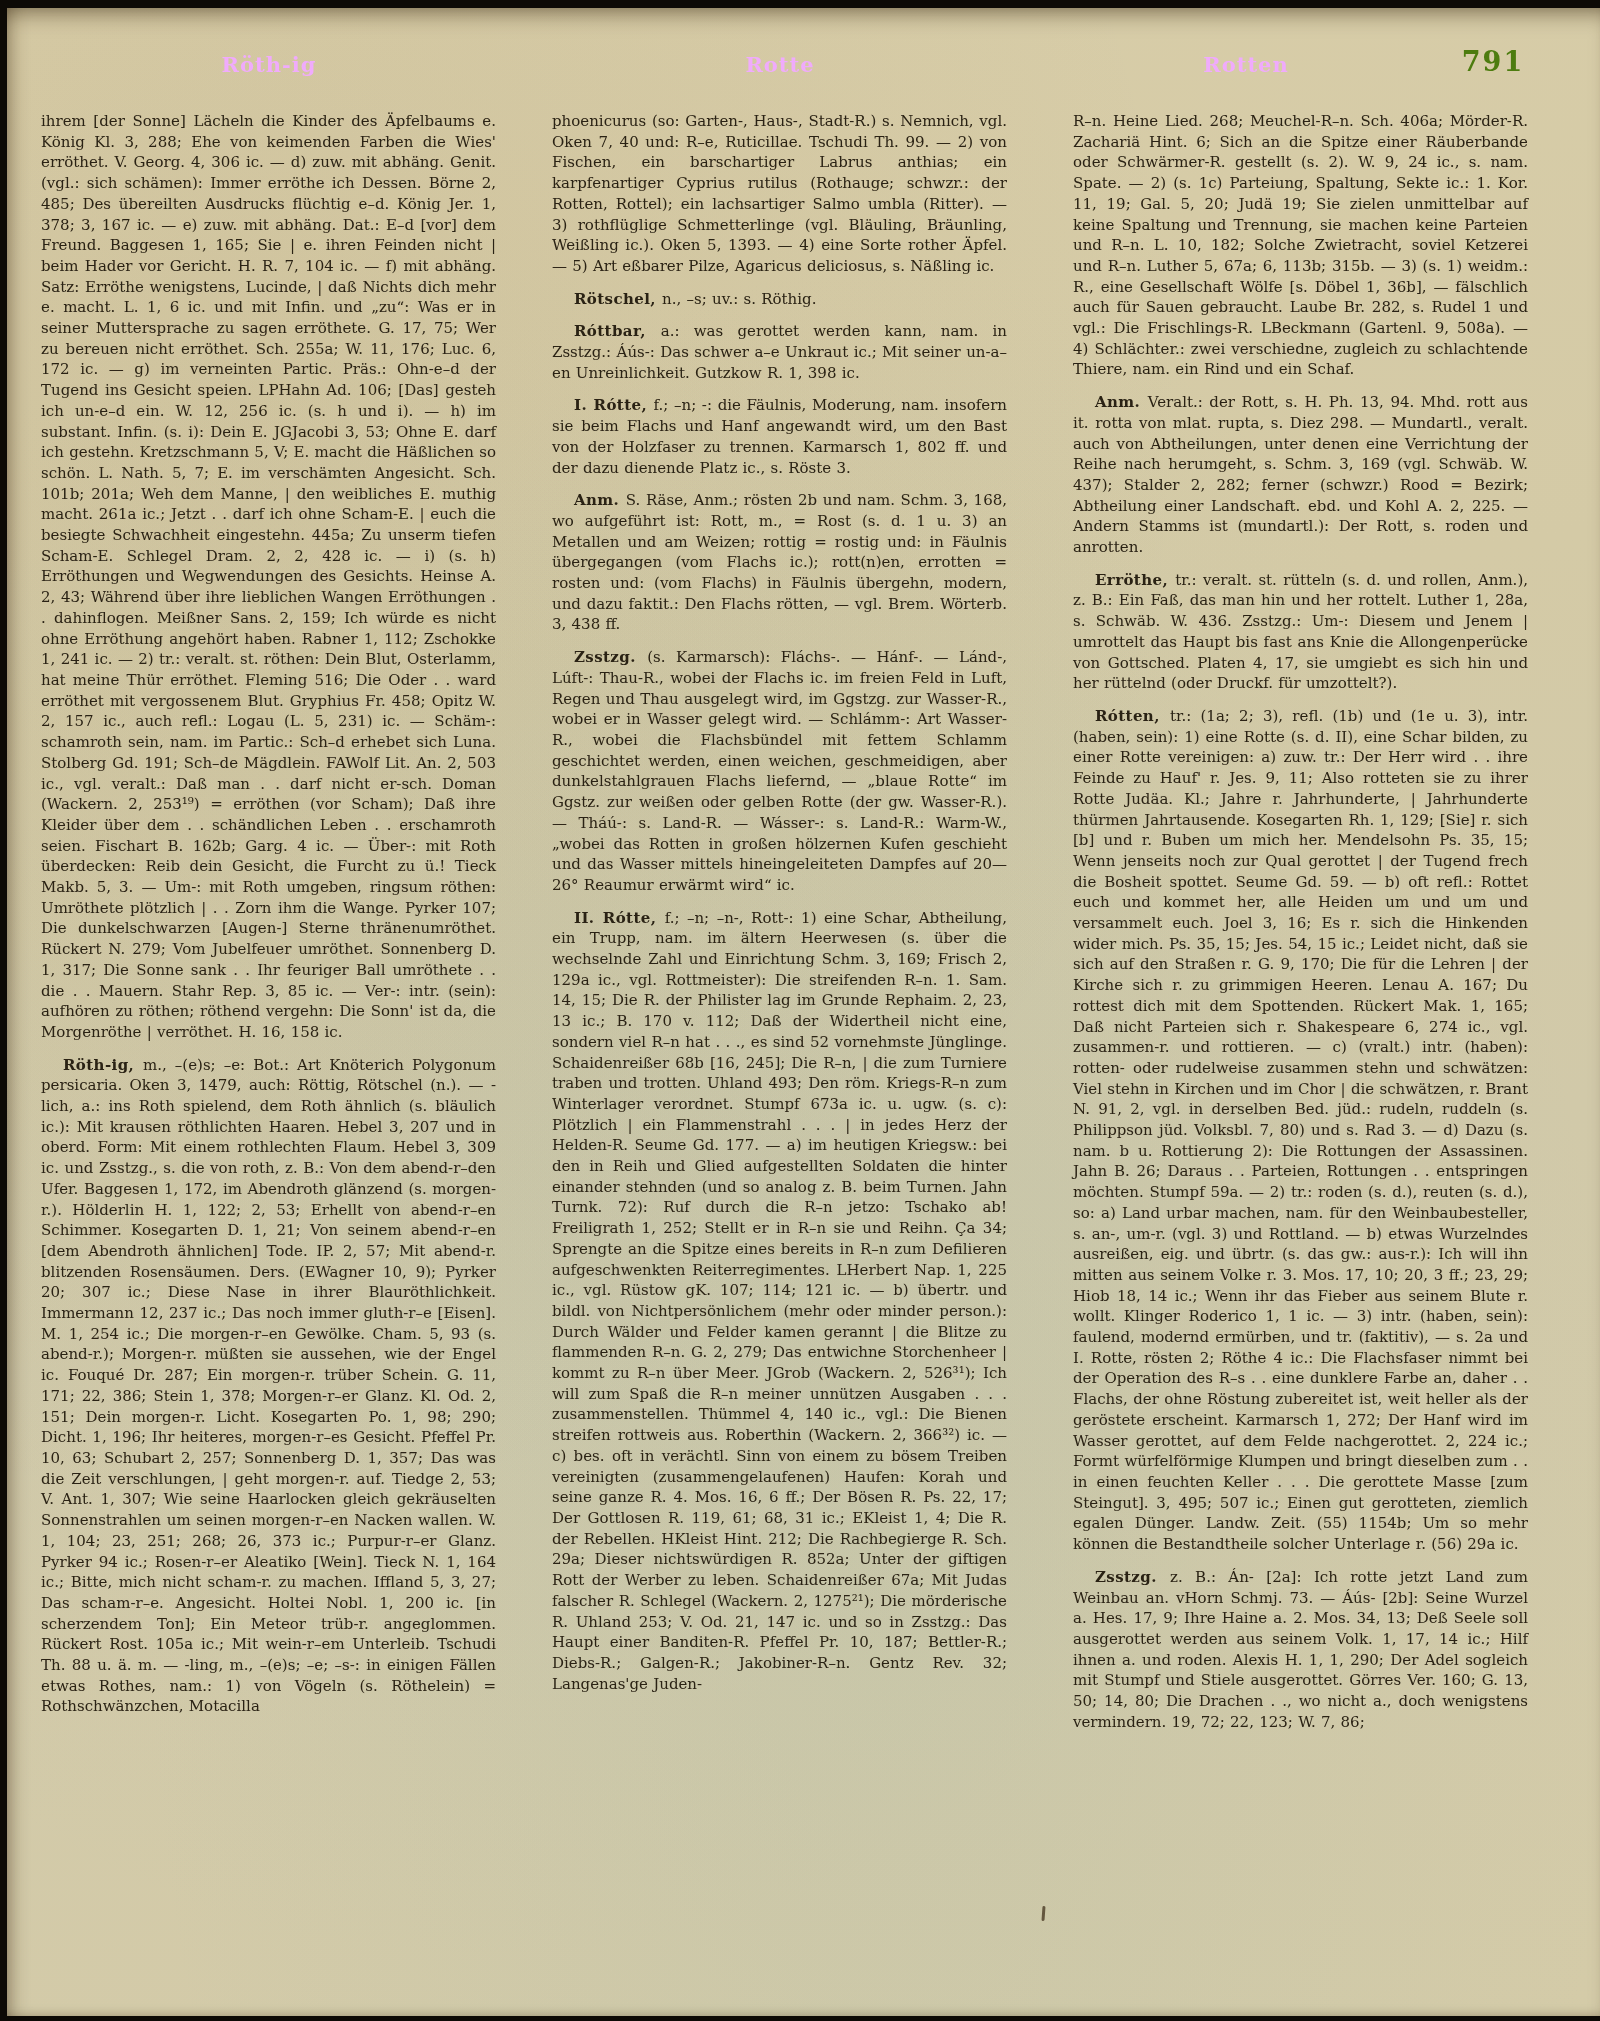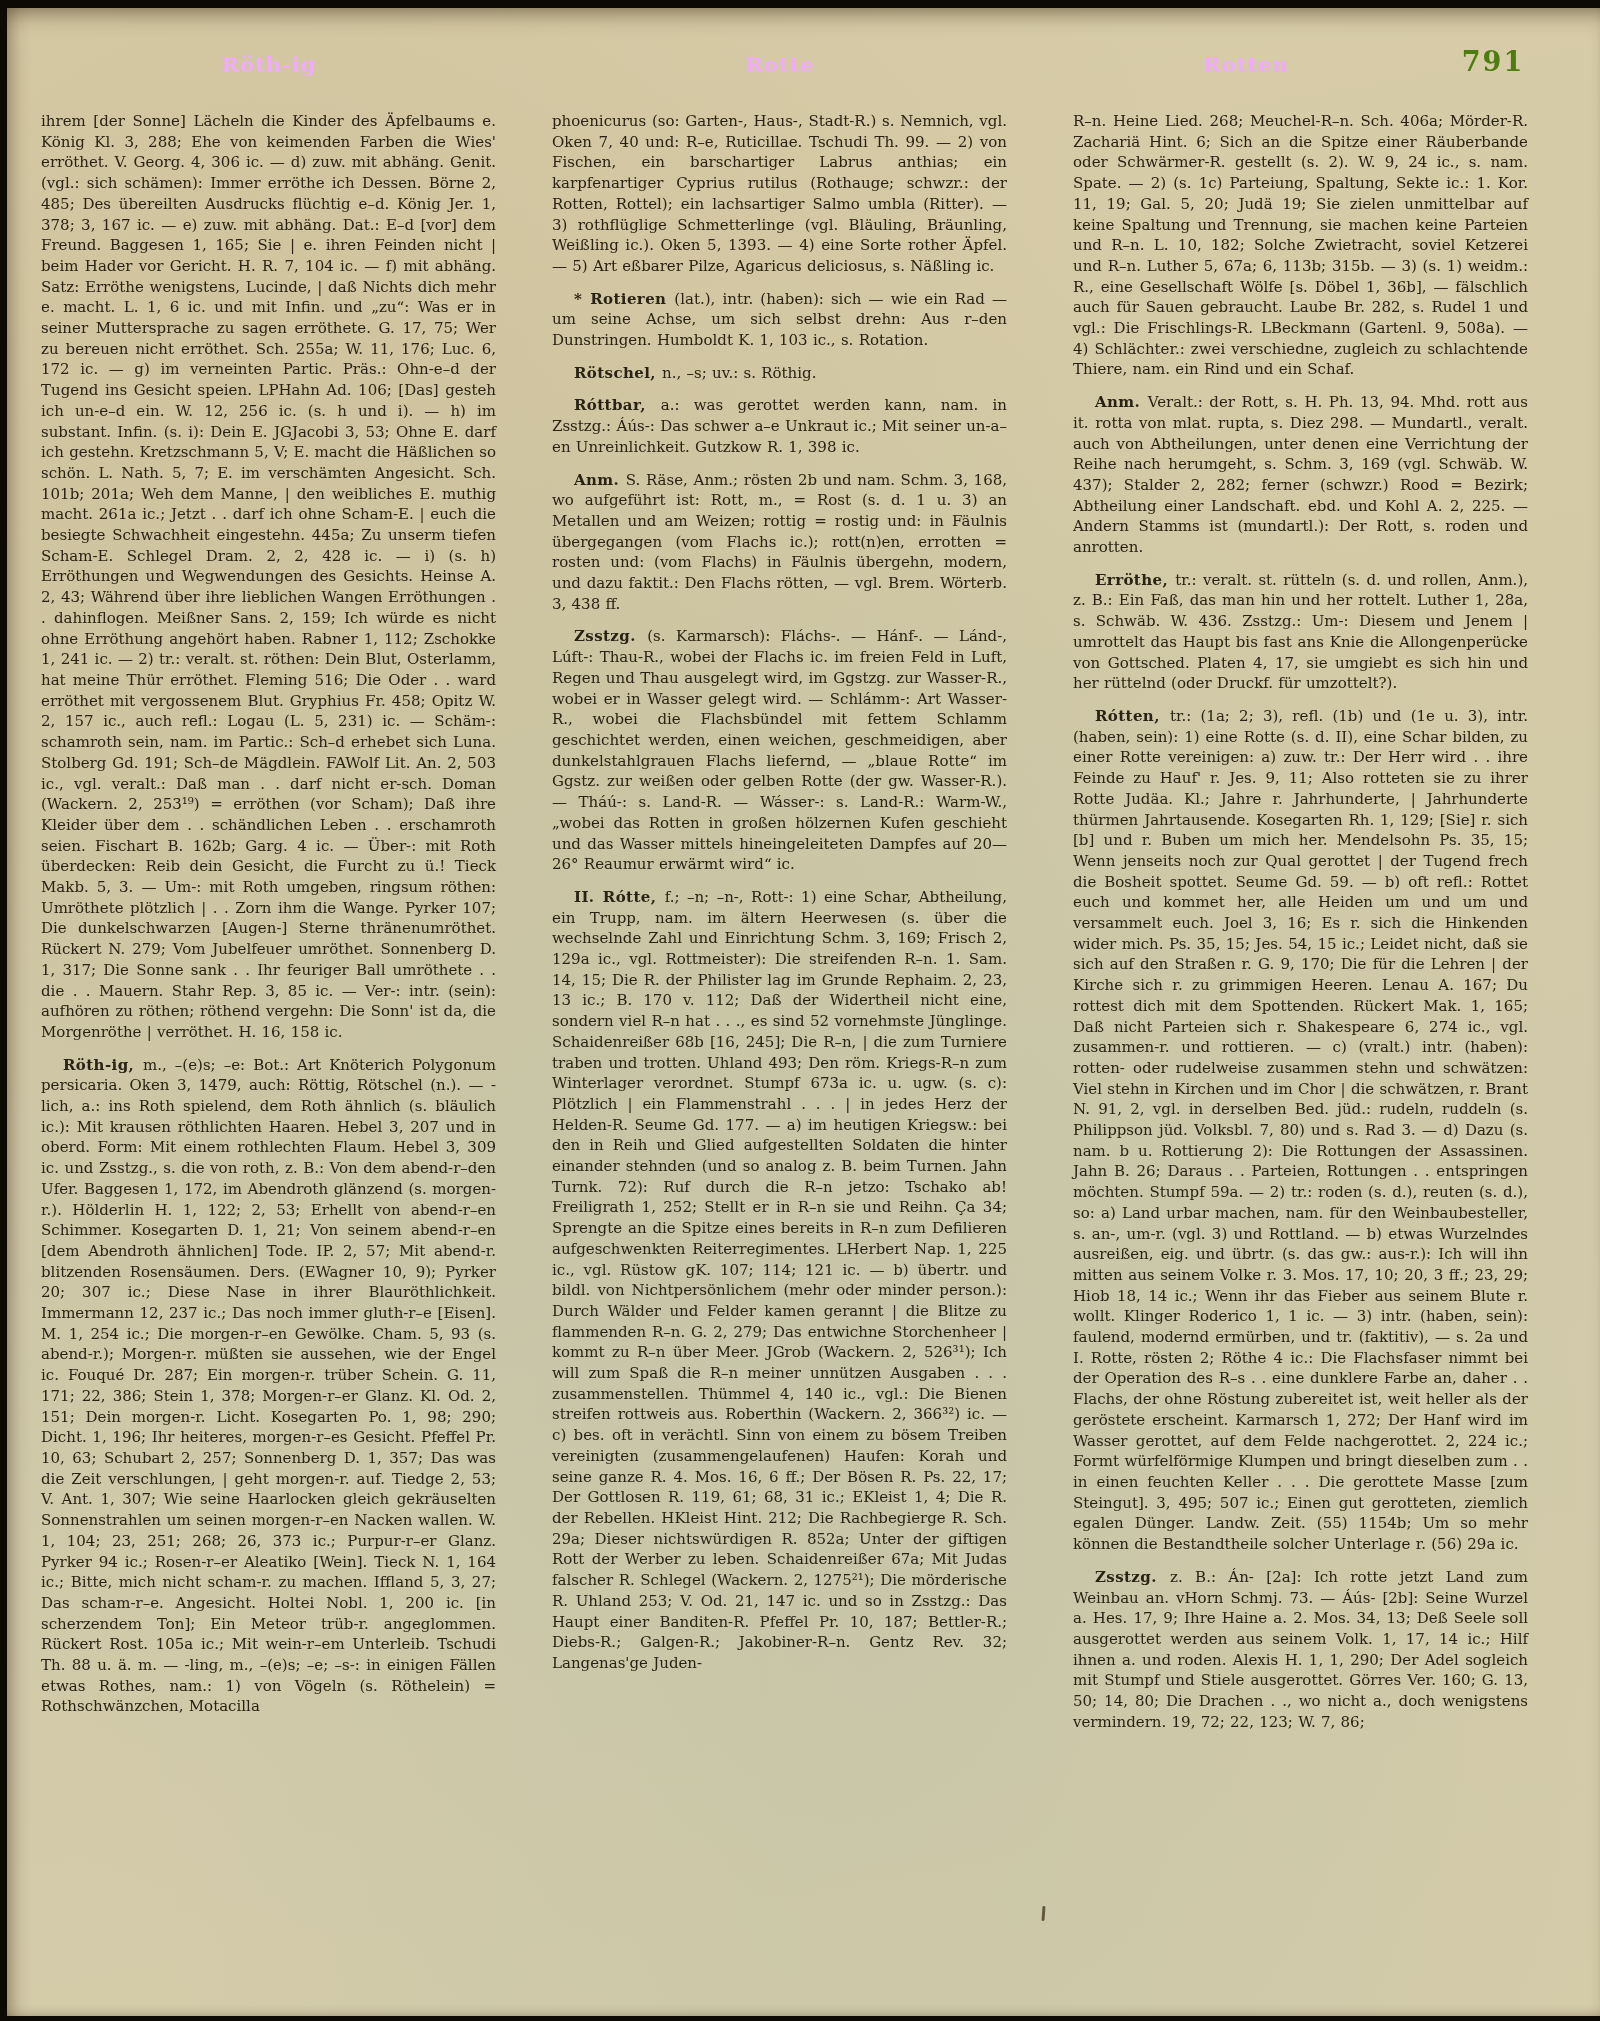--- a/index.html
+++ b/index.html
@@ -43,23 +43,23 @@
   <div class="runhead" id="head-center">Rotte</div>
   <div class="runhead" id="head-right">Rotten</div>
   <div id="page-num">791</div>
 
   <div class="col" id="col-left">
       <p class="para">ihrem [der Sonne] Lächeln die Kinder des Äpfelbaums e. König Kl. 3, 288; Ehe von keimenden Farben die Wies' erröthet. V. Georg. 4, 306 ic. — d) zuw. mit abhäng. Genit. (vgl.: sich schämen): Immer erröthe ich Dessen. Börne 2, 485; Des übereilten Ausdrucks flüchtig e–d. König Jer. 1, 378; 3, 167 ic. — e) zuw. mit abhäng. Dat.: E–d [vor] dem Freund. Baggesen 1, 165; Sie | e. ihren Feinden nicht | beim Hader vor Gericht. H. R. 7, 104 ic. — f) mit abhäng. Satz: Erröthe wenigstens, Lucinde, | daß Nichts dich mehr e. macht. L. 1, 6 ic. und mit Infin. und „zu“: Was er in seiner Muttersprache zu sagen erröthete. G. 17, 75; Wer zu bereuen nicht erröthet. Sch. 255a; W. 11, 176; Luc. 6, 172 ic. — g) im verneinten Partic. Präs.: Ohn-e–d der Tugend ins Gesicht speien. LPHahn Ad. 106; [Das] gesteh ich un-e–d ein. W. 12, 256 ic. (s. h und i). — h) im substant. Infin. (s. i): Dein E. JGJacobi 3, 53; Ohne E. darf ich gestehn. Kretzschmann 5, V; E. macht die Häßlichen so schön. L. Nath. 5, 7; E. im verschämten Angesicht. Sch. 101b; 201a; Weh dem Manne, | den weibliches E. muthig macht. 261a ic.; Jetzt . . darf ich ohne Scham-E. | euch die besiegte Schwachheit eingestehn. 445a; Zu unserm tiefen Scham-E. Schlegel Dram. 2, 2, 428 ic. — i) (s. h) Erröthungen und Wegwendungen des Gesichts. Heinse A. 2, 43; Während über ihre lieblichen Wangen Erröthungen . . dahinflogen. Meißner Sans. 2, 159; Ich würde es nicht ohne Erröthung angehört haben. Rabner 1, 112; Zschokke 1, 241 ic. — 2) tr.: veralt. st. röthen: Dein Blut, Osterlamm, hat meine Thür erröthet. Fleming 516; Die Oder . . ward erröthet mit vergossenem Blut. Gryphius Fr. 458; Opitz W. 2, 157 ic., auch refl.: Logau (L. 5, 231) ic. — Schäm-: schamroth sein, nam. im Partic.: Sch–d erhebet sich Luna. Stolberg Gd. 191; Sch–de Mägdlein. FAWolf Lit. An. 2, 503 ic., vgl. veralt.: Daß man . . darf nicht er-sch. Doman (Wackern. 2, 253¹⁹) = erröthen (vor Scham); Daß ihre Kleider über dem . . schändlichen Leben . . erschamroth seien. Fischart B. 162b; Garg. 4 ic. — Über-: mit Roth überdecken: Reib dein Gesicht, die Furcht zu ü.! Tieck Makb. 5, 3. — Um-: mit Roth umgeben, ringsum röthen: Umröthete plötzlich | . . Zorn ihm die Wange. Pyrker 107; Die dunkelschwarzen [Augen-] Sterne thränenumröthet. Rückert N. 279; Vom Jubelfeuer umröthet. Sonnenberg D. 1, 317; Die Sonne sank . . Ihr feuriger Ball umröthete . . die . . Mauern. Stahr Rep. 3, 85 ic. — Ver-: intr. (sein): aufhören zu röthen; röthend vergehn: Die Sonn' ist da, die Morgenröthe | verröthet. H. 16, 158 ic.</p>
       <p class="para indent"><b>Röth-ig, </b>m., –(e)s; –e: Bot.: Art Knöterich Polygonum persicaria. Oken 3, 1479, auch: Röttig, Rötschel (n.). — -lich, a.: ins Roth spielend, dem Roth ähnlich (s. bläulich ic.): Mit krausen röthlichten Haaren. Hebel 3, 207 und in oberd. Form: Mit einem rothlechten Flaum. Hebel 3, 309 ic. und Zsstzg., s. die von roth, z. B.: Von dem abend-r–den Ufer. Baggesen 1, 172, im Abendroth glänzend (s. morgen-r.). Hölderlin H. 1, 122; 2, 53; Erhellt von abend-r–en Schimmer. Kosegarten D. 1, 21; Von seinem abend-r–en [dem Abendroth ähnlichen] Tode. IP. 2, 57; Mit abend-r. blitzenden Rosensäumen. Ders. (EWagner 10, 9); Pyrker 20; 307 ic.; Diese Nase in ihrer Blauröthlichkeit. Immermann 12, 237 ic.; Das noch immer gluth-r–e [Eisen]. M. 1, 254 ic.; Die morgen-r–en Gewölke. Cham. 5, 93 (s. abend-r.); Morgen-r. müßten sie aussehen, wie der Engel ic. Fouqué Dr. 287; Ein morgen-r. trüber Schein. G. 11, 171; 22, 386; Stein 1, 378; Morgen-r–er Glanz. Kl. Od. 2, 151; Dein morgen-r. Licht. Kosegarten Po. 1, 98; 290; Dicht. 1, 196; Ihr heiteres, morgen-r–es Gesicht. Pfeffel Pr. 10, 63; Schubart 2, 257; Sonnenberg D. 1, 357; Das was die Zeit verschlungen, | geht morgen-r. auf. Tiedge 2, 53; V. Ant. 1, 307; Wie seine Haarlocken gleich gekräuselten Sonnenstrahlen um seinen morgen-r–en Nacken wallen. W. 1, 104; 23, 251; 268; 26, 373 ic.; Purpur-r–er Glanz. Pyrker 94 ic.; Rosen-r–er Aleatiko [Wein]. Tieck N. 1, 164 ic.; Bitte, mich nicht scham-r. zu machen. Iffland 5, 3, 27; Das scham-r–e. Angesicht. Holtei Nobl. 1, 200 ic. [in scherzendem Ton]; Ein Meteor trüb-r. angeglommen. Rückert Rost. 105a ic.; Mit wein-r–em Unterleib. Tschudi Th. 88 u. ä. m. — -ling, m., –(e)s; –e; –s-: in einigen Fällen etwas Rothes, nam.: 1) von Vögeln (s. Röthelein) = Rothschwänzchen, Motacilla</p>
     </div>
   <div class="col" id="col-middle">
       <p class="para">phoenicurus (so: Garten-, Haus-, Stadt-R.) s. Nemnich, vgl. Oken 7, 40 und: R–e, Ruticillae. Tschudi Th. 99. — 2) von Fischen, ein barschartiger Labrus anthias; ein karpfenartiger Cyprius rutilus (Rothauge; schwzr.: der Rotten, Rottel); ein lachsartiger Salmo umbla (Ritter). — 3) rothflüglige Schmetterlinge (vgl. Bläuling, Bräunling, Weißling ic.). Oken 5, 1393. — 4) eine Sorte rother Äpfel. — 5) Art eßbarer Pilze, Agaricus deliciosus, s. Näßling ic.</p>
-      <p class="para indent"><b>* Rotieren </b>(lat.), intr. (haben): sich — wie ein Rad — um seine Achse, um sich selbst drehn: Aus r–den Dunstringen. Humboldt K. 1, 103 ic., s. Rotation.</p>
       <p class="para indent"><b>Rötschel, </b>n., –s; uv.: s. Röthig.</p>
       <p class="para indent"><b>Róttbar, </b>a.: was gerottet werden kann, nam. in Zsstzg.: Áús-: Das schwer a–e Unkraut ic.; Mit seiner un-a–en Unreinlichkeit. Gutzkow R. 1, 398 ic.</p>
+      <p class="para indent"><b>I. Rótte, </b>f.; –n; -: die Fäulnis, Moderung, nam. insofern sie beim Flachs und Hanf angewandt wird, um den Bast von der Holzfaser zu trennen. Karmarsch 1, 802 ff. und der dazu dienende Platz ic., s. Röste 3.</p>
       <p class="para indent"><b>Anm. </b>S. Räse, Anm.; rösten 2b und nam. Schm. 3, 168, wo aufgeführt ist: Rott, m., = Rost (s. d. 1 u. 3) an Metallen und am Weizen; rottig = rostig und: in Fäulnis übergegangen (vom Flachs ic.); rott(n)en, errotten = rosten und: (vom Flachs) in Fäulnis übergehn, modern, und dazu faktit.: Den Flachs rötten, — vgl. Brem. Wörterb. 3, 438 ff.</p>
       <p class="para indent"><b>Zsstzg. </b>(s. Karmarsch): Fláchs-. — Hánf-. — Lánd-, Lúft-: Thau-R., wobei der Flachs ic. im freien Feld in Luft, Regen und Thau ausgelegt wird, im Ggstzg. zur Wasser-R., wobei er in Wasser gelegt wird. — Schlámm-: Art Wasser-R., wobei die Flachsbündel mit fettem Schlamm geschichtet werden, einen weichen, geschmeidigen, aber dunkelstahlgrauen Flachs liefernd, — „blaue Rotte“ im Ggstz. zur weißen oder gelben Rotte (der gw. Wasser-R.). — Tháú-: s. Land-R. — Wásser-: s. Land-R.: Warm-W., „wobei das Rotten in großen hölzernen Kufen geschieht und das Wasser mittels hineingeleiteten Dampfes auf 20—26° Reaumur erwärmt wird“ ic.</p>
       <p class="para indent"><b>II. Rótte, </b>f.; –n; –n-, Rott-: 1) eine Schar, Abtheilung, ein Trupp, nam. im ältern Heerwesen (s. über die wechselnde Zahl und Einrichtung Schm. 3, 169; Frisch 2, 129a ic., vgl. Rottmeister): Die streifenden R–n. 1. Sam. 14, 15; Die R. der Philister lag im Grunde Rephaim. 2, 23, 13 ic.; B. 170 v. 112; Daß der Widertheil nicht eine, sondern viel R–n hat . . ., es sind 52 vornehmste Jünglinge. Schaidenreißer 68b [16, 245]; Die R–n, | die zum Turniere traben und trotten. Uhland 493; Den röm. Kriegs-R–n zum Winterlager verordnet. Stumpf 673a ic. u. ugw. (s. c): Plötzlich | ein Flammenstrahl . . . | in jedes Herz der Helden-R. Seume Gd. 177. — a) im heutigen Kriegsw.: bei den in Reih und Glied aufgestellten Soldaten die hinter einander stehnden (und so analog z. B. beim Turnen. Jahn Turnk. 72): Ruf durch die R–n jetzo: Tschako ab! Freiligrath 1, 252; Stellt er in R–n sie und Reihn. Ça 34; Sprengte an die Spitze eines bereits in R–n zum Defilieren aufgeschwenkten Reiterregimentes. LHerbert Nap. 1, 225 ic., vgl. Rüstow gK. 107; 114; 121 ic. — b) übertr. und bildl. von Nichtpersönlichem (mehr oder minder person.): Durch Wälder und Felder kamen gerannt | die Blitze zu flammenden R–n. G. 2, 279; Das entwichne Storchenheer | kommt zu R–n über Meer. JGrob (Wackern. 2, 526³¹); Ich will zum Spaß die R–n meiner unnützen Ausgaben . . . zusammenstellen. Thümmel 4, 140 ic., vgl.: Die Bienen streifen rottweis aus. Roberthin (Wackern. 2, 366³²) ic. — c) bes. oft in verächtl. Sinn von einem zu bösem Treiben vereinigten (zusammengelaufenen) Haufen: Korah und seine ganze R. 4. Mos. 16, 6 ff.; Der Bösen R. Ps. 22, 17; Der Gottlosen R. 119, 61; 68, 31 ic.; EKleist 1, 4; Die R. der Rebellen. HKleist Hint. 212; Die Rachbegierge R. Sch. 29a; Dieser nichtswürdigen R. 852a; Unter der giftigen Rott der Werber zu leben. Schaidenreißer 67a; Mit Judas falscher R. Schlegel (Wackern. 2, 1275²¹); Die mörderische R. Uhland 253; V. Od. 21, 147 ic. und so in Zsstzg.: Das Haupt einer Banditen-R. Pfeffel Pr. 10, 187; Bettler-R.; Diebs-R.; Galgen-R.; Jakobiner-R–n. Gentz Rev. 32; Langenas'ge Juden-</p>
     </div>
   <div class="col" id="col-right">
       <p class="para">R–n. Heine Lied. 268; Meuchel-R–n. Sch. 406a; Mörder-R. Zachariä Hint. 6; Sich an die Spitze einer Räuberbande oder Schwärmer-R. gestellt (s. 2). W. 9, 24 ic., s. nam. Spate. — 2) (s. 1c) Parteiung, Spaltung, Sekte ic.: 1. Kor. 11, 19; Gal. 5, 20; Judä 19; Sie zielen unmittelbar auf keine Spaltung und Trennung, sie machen keine Parteien und R–n. L. 10, 182; Solche Zwietracht, soviel Ketzerei und R–n. Luther 5, 67a; 6, 113b; 315b. — 3) (s. 1) weidm.: R., eine Gesellschaft Wölfe [s. Döbel 1, 36b], — fälschlich auch für Sauen gebraucht. Laube Br. 282, s. Rudel 1 und vgl.: Die Frischlings-R. LBeckmann (Gartenl. 9, 508a). — 4) Schlächter.: zwei verschiedne, zugleich zu schlachtende Thiere, nam. ein Rind und ein Schaf.</p>
       <p class="para indent"><b>Anm. </b>Veralt.: der Rott, s. H. Ph. 13, 94. Mhd. rott aus it. rotta von mlat. rupta, s. Diez 298. — Mundartl., veralt. auch von Abtheilungen, unter denen eine Verrichtung der Reihe nach herumgeht, s. Schm. 3, 169 (vgl. Schwäb. W. 437); Stalder 2, 282; ferner (schwzr.) Rood = Bezirk; Abtheilung einer Landschaft. ebd. und Kohl A. 2, 225. — Andern Stamms ist (mundartl.): Der Rott, s. roden und anrotten.</p>
       <p class="para indent"><b>Erröthe, </b>tr.: veralt. st. rütteln (s. d. und rollen, Anm.), z. B.: Ein Faß, das man hin und her rottelt. Luther 1, 28a, s. Schwäb. W. 436. Zsstzg.: Um-: Diesem und Jenem | umrottelt das Haupt bis fast ans Knie die Allongenperücke von Gottsched. Platen 4, 17, sie umgiebt es sich hin und her rüttelnd (oder Druckf. für umzottelt?).</p>
       <p class="para indent"><b>Rótten, </b>tr.: (1a; 2; 3), refl. (1b) und (1e u. 3), intr. (haben, sein): 1) eine Rotte (s. d. II), eine Schar bilden, zu einer Rotte vereinigen: a) zuw. tr.: Der Herr wird . . ihre Feinde zu Hauf' r. Jes. 9, 11; Also rotteten sie zu ihrer Rotte Judäa. Kl.; Jahre r. Jahrhunderte, | Jahrhunderte thürmen Jahrtausende. Kosegarten Rh. 1, 129; [Sie] r. sich [b] und r. Buben um mich her. Mendelsohn Ps. 35, 15; Wenn jenseits noch zur Qual gerottet | der Tugend frech die Bosheit spottet. Seume Gd. 59. — b) oft refl.: Rottet euch und kommet her, alle Heiden um und um und versammelt euch. Joel 3, 16; Es r. sich die Hinkenden wider mich. Ps. 35, 15; Jes. 54, 15 ic.; Leidet nicht, daß sie sich auf den Straßen r. G. 9, 170; Die für die Lehren | der Kirche sich r. zu grimmigen Heeren. Lenau A. 167; Du rottest dich mit dem Spottenden. Rückert Mak. 1, 165; Daß nicht Parteien sich r. Shakespeare 6, 274 ic., vgl. zusammen-r. und rottieren. — c) (vralt.) intr. (haben): rotten- oder rudelweise zusammen stehn und schwätzen: Viel stehn in Kirchen und im Chor | die schwätzen, r. Brant N. 91, 2, vgl. in derselben Bed. jüd.: rudeln, ruddeln (s. Philippson jüd. Volksbl. 7, 80) und s. Rad 3. — d) Dazu (s. nam. b u. Rottierung 2): Die Rottungen der Assassinen. Jahn B. 26; Daraus . . Parteien, Rottungen . . entspringen möchten. Stumpf 59a. — 2) tr.: roden (s. d.), reuten (s. d.), so: a) Land urbar machen, nam. für den Weinbaubesteller, s. an-, um-r. (vgl. 3) und Rottland. — b) etwas Wurzelndes ausreißen, eig. und übrtr. (s. das gw.: aus-r.): Ich will ihn mitten aus seinem Volke r. 3. Mos. 17, 10; 20, 3 ff.; 23, 29; Hiob 18, 14 ic.; Wenn ihr das Fieber aus seinem Blute r. wollt. Klinger Roderico 1, 1 ic. — 3) intr. (haben, sein): faulend, modernd ermürben, und tr. (faktitiv), — s. 2a und I. Rotte, rösten 2; Röthe 4 ic.: Die Flachsfaser nimmt bei der Operation des R–s . . eine dunklere Farbe an, daher . . Flachs, der ohne Röstung zubereitet ist, weit heller als der geröstete erscheint. Karmarsch 1, 272; Der Hanf wird im Wasser gerottet, auf dem Felde nachgerottet. 2, 224 ic.; Formt würfelförmige Klumpen und bringt dieselben zum . . in einen feuchten Keller . . . Die gerottete Masse [zum Steingut]. 3, 495; 507 ic.; Einen gut gerotteten, ziemlich egalen Dünger. Landw. Zeit. (55) 1154b; Um so mehr können die Bestandtheile solcher Unterlage r. (56) 29a ic.</p>
       <p class="para indent"><b>Zsstzg. </b>z. B.: Án- [2a]: Ich rotte jetzt Land zum Weinbau an. vHorn Schmj. 73. — Áús- [2b]: Seine Wurzel a. Hes. 17, 9; Ihre Haine a. 2. Mos. 34, 13; Deß Seele soll ausgerottet werden aus seinem Volk. 1, 17, 14 ic.; Hilf ihnen a. und roden. Alexis H. 1, 1, 290; Der Adel sogleich mit Stumpf und Stiele ausgerottet. Görres Ver. 160; G. 13, 50; 14, 80; Die Drachen . ., wo nicht a., doch wenigstens vermindern. 19, 72; 22, 123; W. 7, 86;</p>

